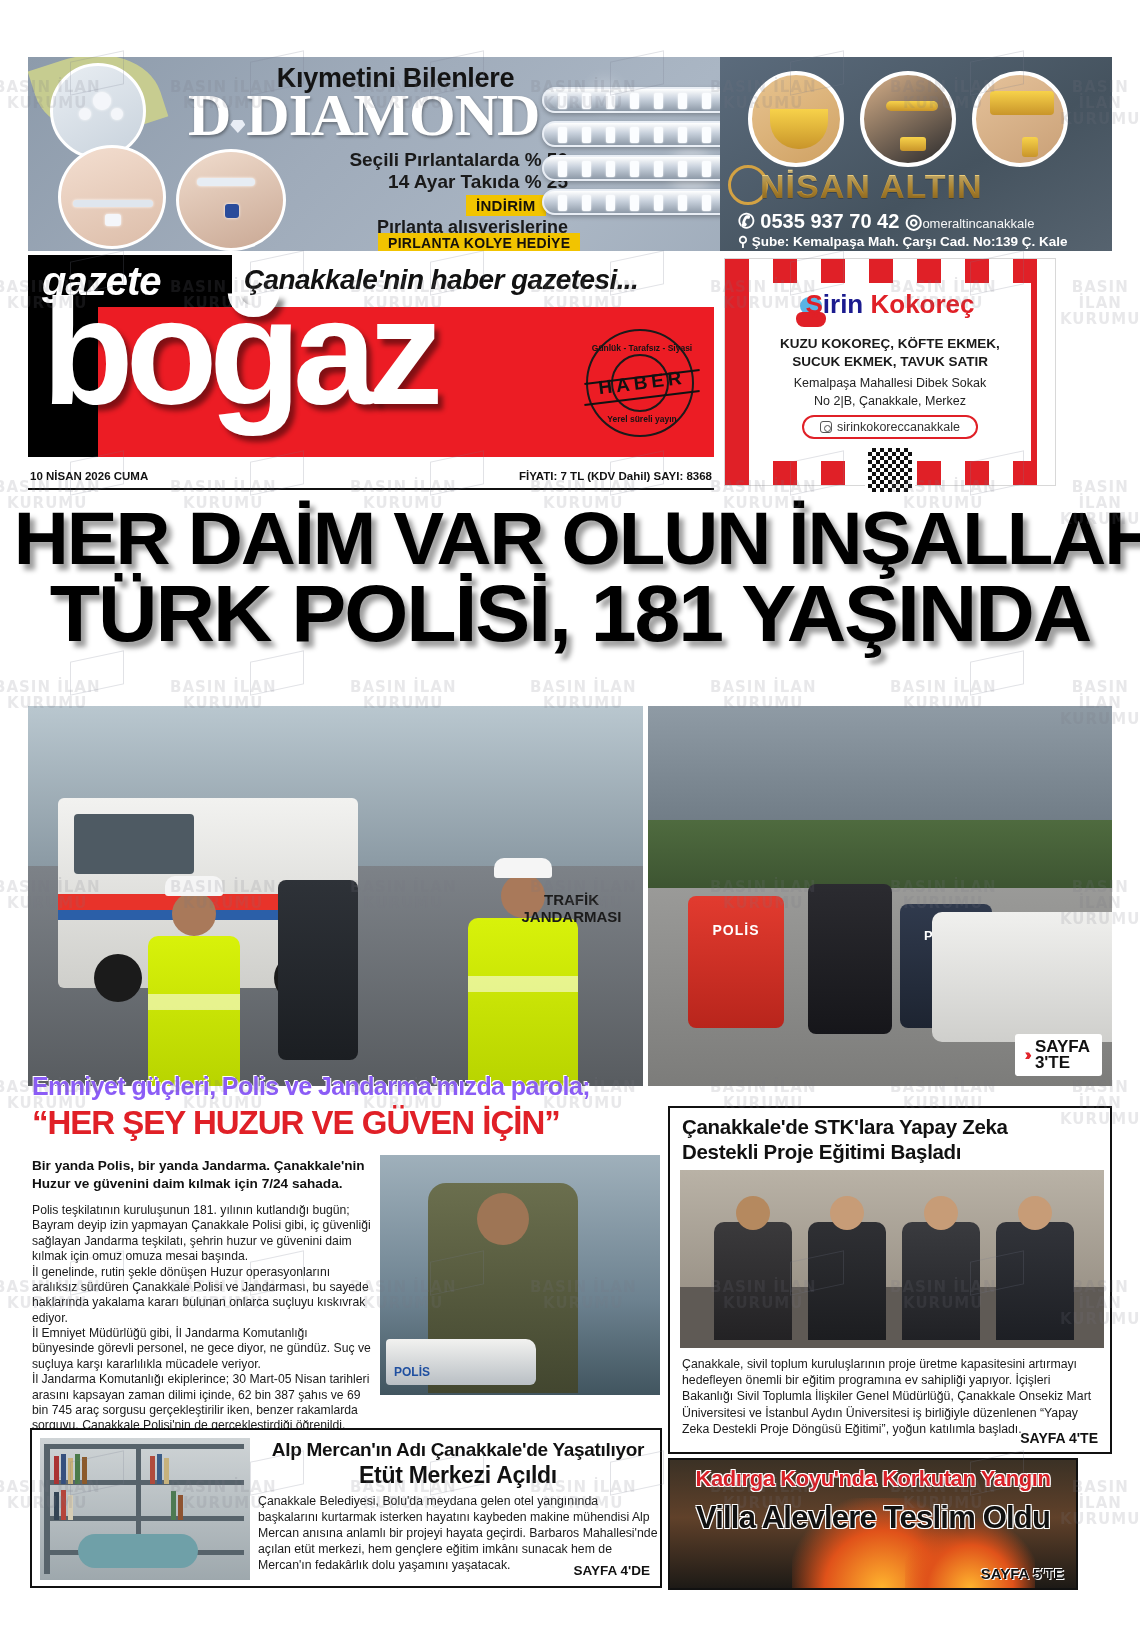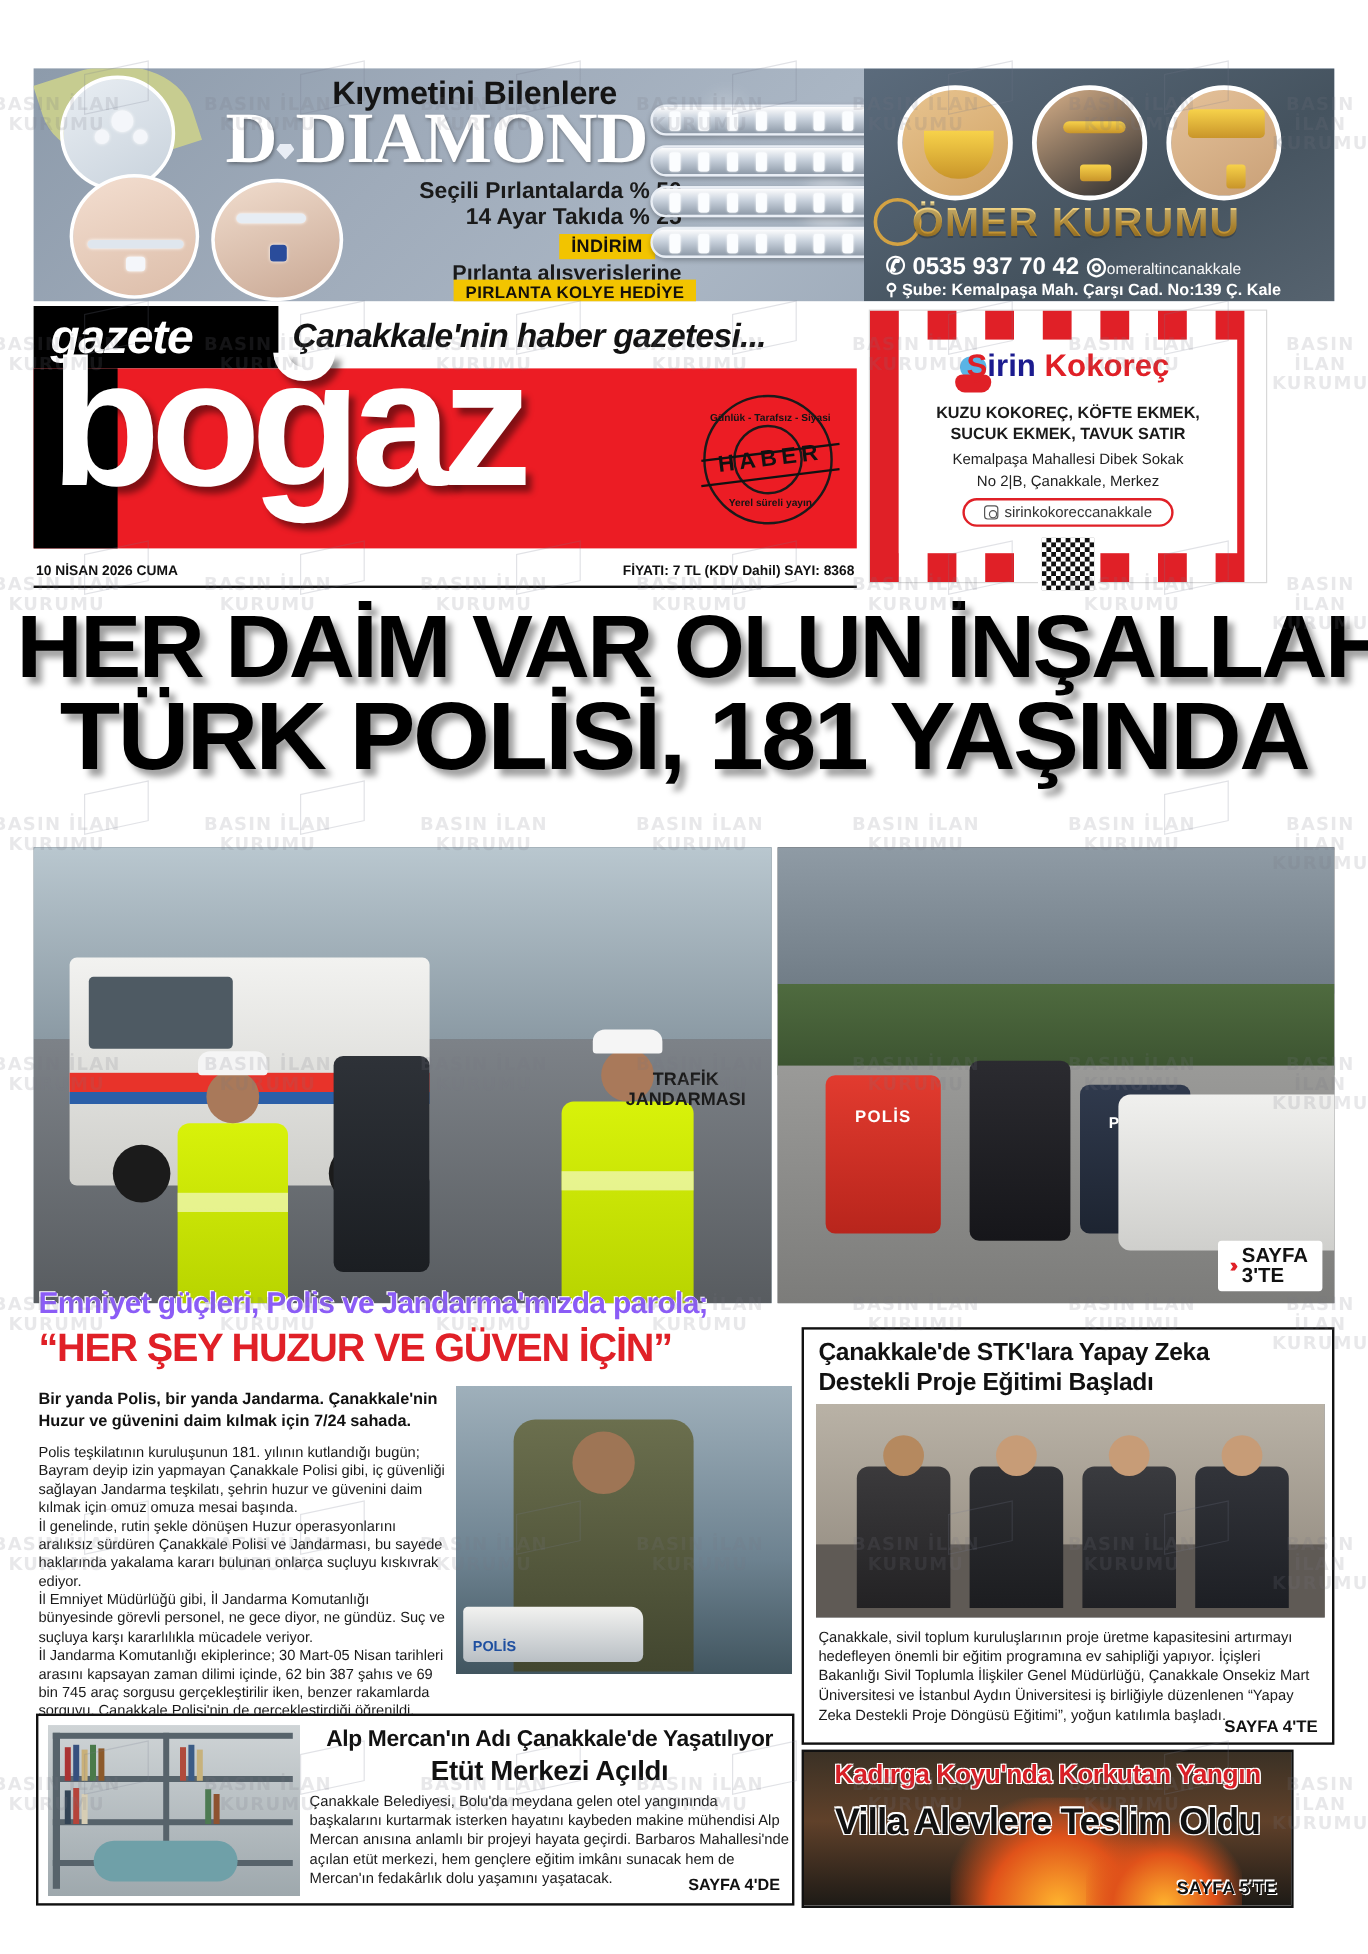--- a/index.html
+++ b/index.html
@@ -374,21 +374,21 @@
            background:linear-gradient(150deg,#d7b089,#2a2a2c);">
         <div class="necklace" style="left:22px;top:26px;width:52px;height:10px;border-radius:6px;"></div>
         <div class="necklace" style="left:36px;top:62px;width:26px;height:14px;border-radius:3px;"></div>
       </div>
       <div class="ocircle" style="left:252px;top:14px;width:96px;height:96px;
            background:linear-gradient(150deg,#e5c29a,#c9a077);">
         <div class="necklace" style="left:14px;top:16px;width:64px;height:24px;border-radius:4px;"></div>
         <div class="necklace" style="left:46px;top:62px;width:16px;height:20px;border-radius:3px;"></div>
       </div>
       <div class="ologo"></div>
-      <div class="omer-name">ÖMER KURUMU</div>
+      <div class="omer-name">NİSAN ALTIN</div>
       <div class="ophone">
         <span>✆</span>
         <span>0535 937 70 42</span>
         <span>◎</span><span class="oinsta">omeraltincanakkale</span>
       </div>
       <div class="oaddr">
         <span>⚲</span>
         <span>Şube: Kemalpaşa Mah. Çarşı Cad. No:139  Ç. Kale</span>
       </div>
     </div>

